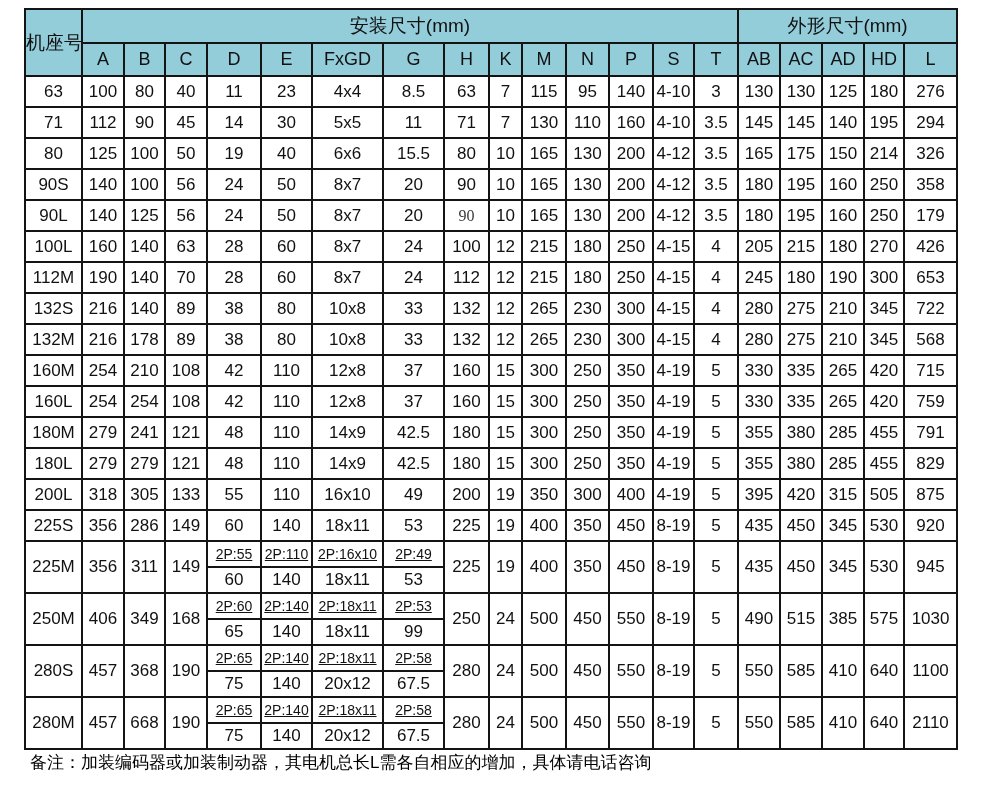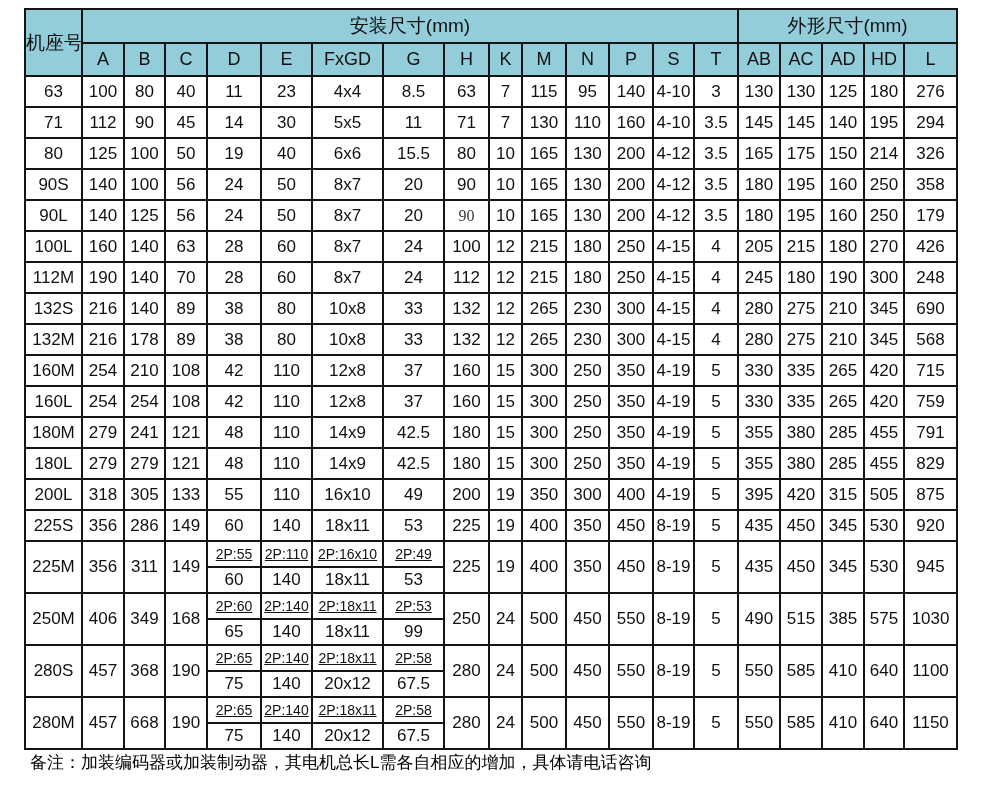--- a/index.html
+++ b/index.html
@@ -244,21 +244,21 @@
           <td>12</td>
           <td>215</td>
           <td>180</td>
           <td>250</td>
           <td>4-15</td>
           <td>4</td>
           <td>245</td>
           <td>180</td>
           <td>190</td>
           <td>300</td>
-          <td>248</td>
+          <td>653</td>
         </tr>
         <tr>
           <td class="frame">132S</td>
           <td>216</td>
           <td>140</td>
           <td>89</td>
           <td>38</td>
           <td>80</td>
           <td>10x8</td>
           <td>33</td>
@@ -266,21 +266,21 @@
           <td>12</td>
           <td>265</td>
           <td>230</td>
           <td>300</td>
           <td>4-15</td>
           <td>4</td>
           <td>280</td>
           <td>275</td>
           <td>210</td>
           <td>345</td>
-          <td>690</td>
+          <td>722</td>
         </tr>
         <tr>
           <td class="frame">132M</td>
           <td>216</td>
           <td>178</td>
           <td>89</td>
           <td>38</td>
           <td>80</td>
           <td>10x8</td>
           <td>33</td>
@@ -526,21 +526,21 @@
           <td rowspan="2">24</td>
           <td rowspan="2">500</td>
           <td rowspan="2">450</td>
           <td rowspan="2">550</td>
           <td rowspan="2">8-19</td>
           <td rowspan="2">5</td>
           <td rowspan="2">550</td>
           <td rowspan="2">585</td>
           <td rowspan="2">410</td>
           <td rowspan="2">640</td>
-          <td rowspan="2">1150</td>
+          <td rowspan="2">2110</td>
         </tr>
         <tr class="subrow">
           <td>75</td>
           <td>140</td>
           <td>20x12</td>
           <td>67.5</td>
         </tr>
       </tbody>
   </table>
   <div class="note">备注：加装编码器或加装制动器，其电机总长L需各自相应的增加，具体请电话咨询</div>

